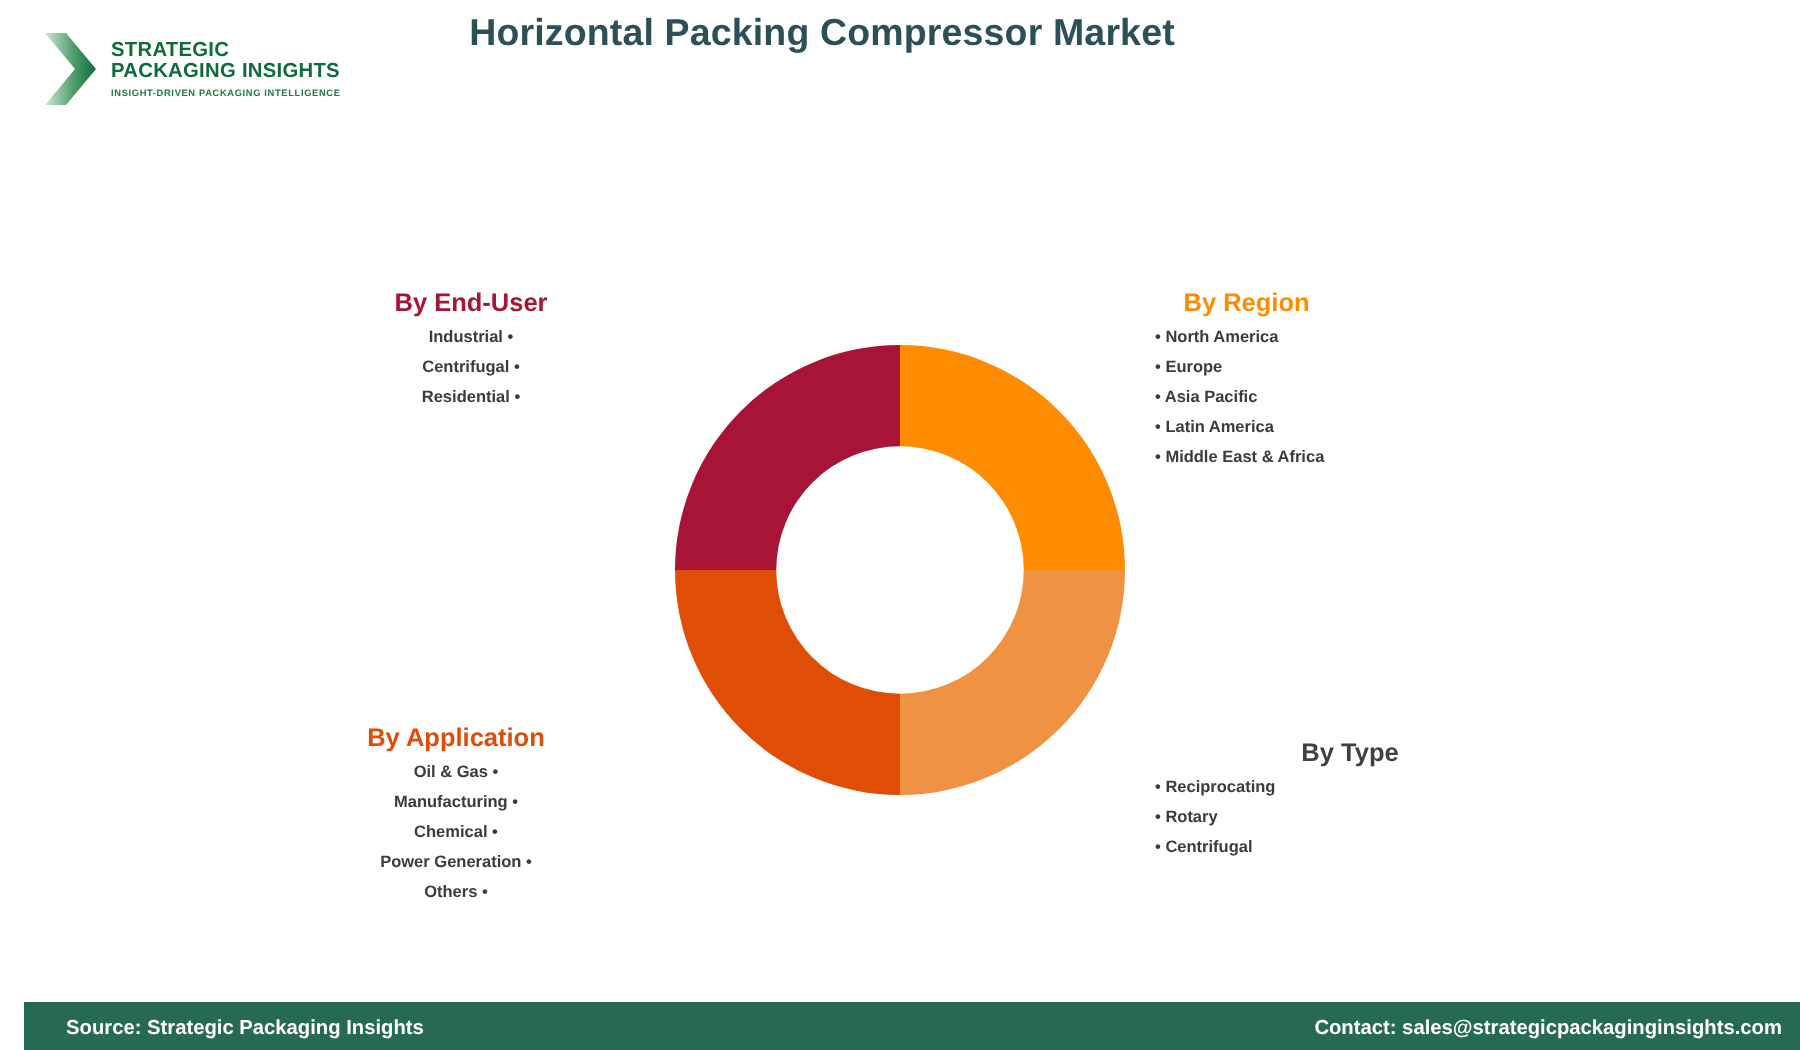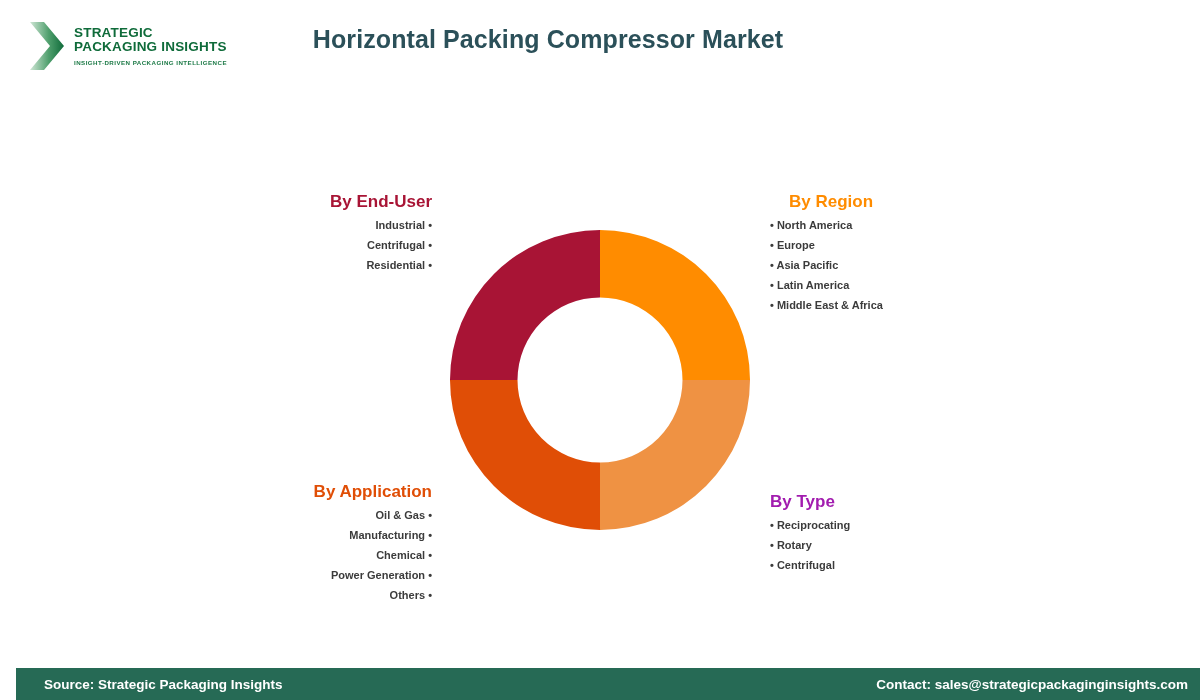--- a/index.html
+++ b/index.html
@@ -17,35 +17,35 @@
   .logo-text { display:flex; flex-direction:column; justify-content:center; }
   .logo-line1, .logo-line2 {
     font-size:13.5px; font-weight:bold; color:#0f6b3a; letter-spacing:.2px; line-height:14px;
   }
   .logo-tag {
     margin-top:5px; font-size:6.2px; font-weight:bold; color:#1d7a47; letter-spacing:.45px; white-space:nowrap;
   }
 
   
   .title {
-    position:absolute; left:0; top:25px; width:1096px; text-align:center;
+    position:absolute; left:0; top:8px; width:1096px; text-align:center;
     font-size:25px; font-weight:bold; color:#2b5059; letter-spacing:.1px;
   }
 
   
   .donut-wrap { position:absolute; left:450px; top:230px; width:300px; height:300px; }
   .donut { width:300px; height:300px; display:block; }
 
   
   .seg { position:absolute; }
   .seg-title { font-size:17px; font-weight:bold; margin-bottom:3px; }
   .seg-list { list-style:none; }
   .seg-list li { font-size:11px; font-weight:bold; color:#3b3b3b; line-height:20px; white-space:nowrap; }
 
-  .seg-left { text-align:right; }
+  .seg-left { text-align:center; }
   .seg-right { text-align:left; }
 
   #seg-enduser    { left:196px; top:192px; width:236px; }
   #seg-region     { left:770px; top:192px; width:260px; }
   #seg-application{ left:176px; top:482px; width:256px; }
   #seg-type       { left:770px; top:492px; width:260px; }
 
   
   .footer {
     position:absolute; left:0; bottom:0; width:1200px; height:32px;
@@ -117,21 +117,21 @@
     <ul class="seg-list">
       <li><span>Oil &amp; Gas</span> •</li>
       <li><span>Manufacturing</span> •</li>
       <li><span>Chemical</span> •</li>
       <li><span>Power Generation</span> •</li>
       <li><span>Others</span> •</li>
     </ul>
   </div>
 
   <div class="seg seg-right" id="seg-type">
-    <div class="seg-title" style="color: #a21caf;">By Type</div>
+    <div class="seg-title" style="color: #404040; text-align: center;">By Type</div>
     <ul class="seg-list">
       <li>• <span>Reciprocating</span></li>
       <li>• <span>Rotary</span></li>
       <li>• <span>Centrifugal</span></li>
     </ul>
   </div>
 
   <div class="footer" style="background: rgb(38, 106, 85); margin-left: 16px;">
     <span>Source: Strategic Packaging Insights</span>
     <span>Contact: sales@strategicpackaginginsights.com</span>

